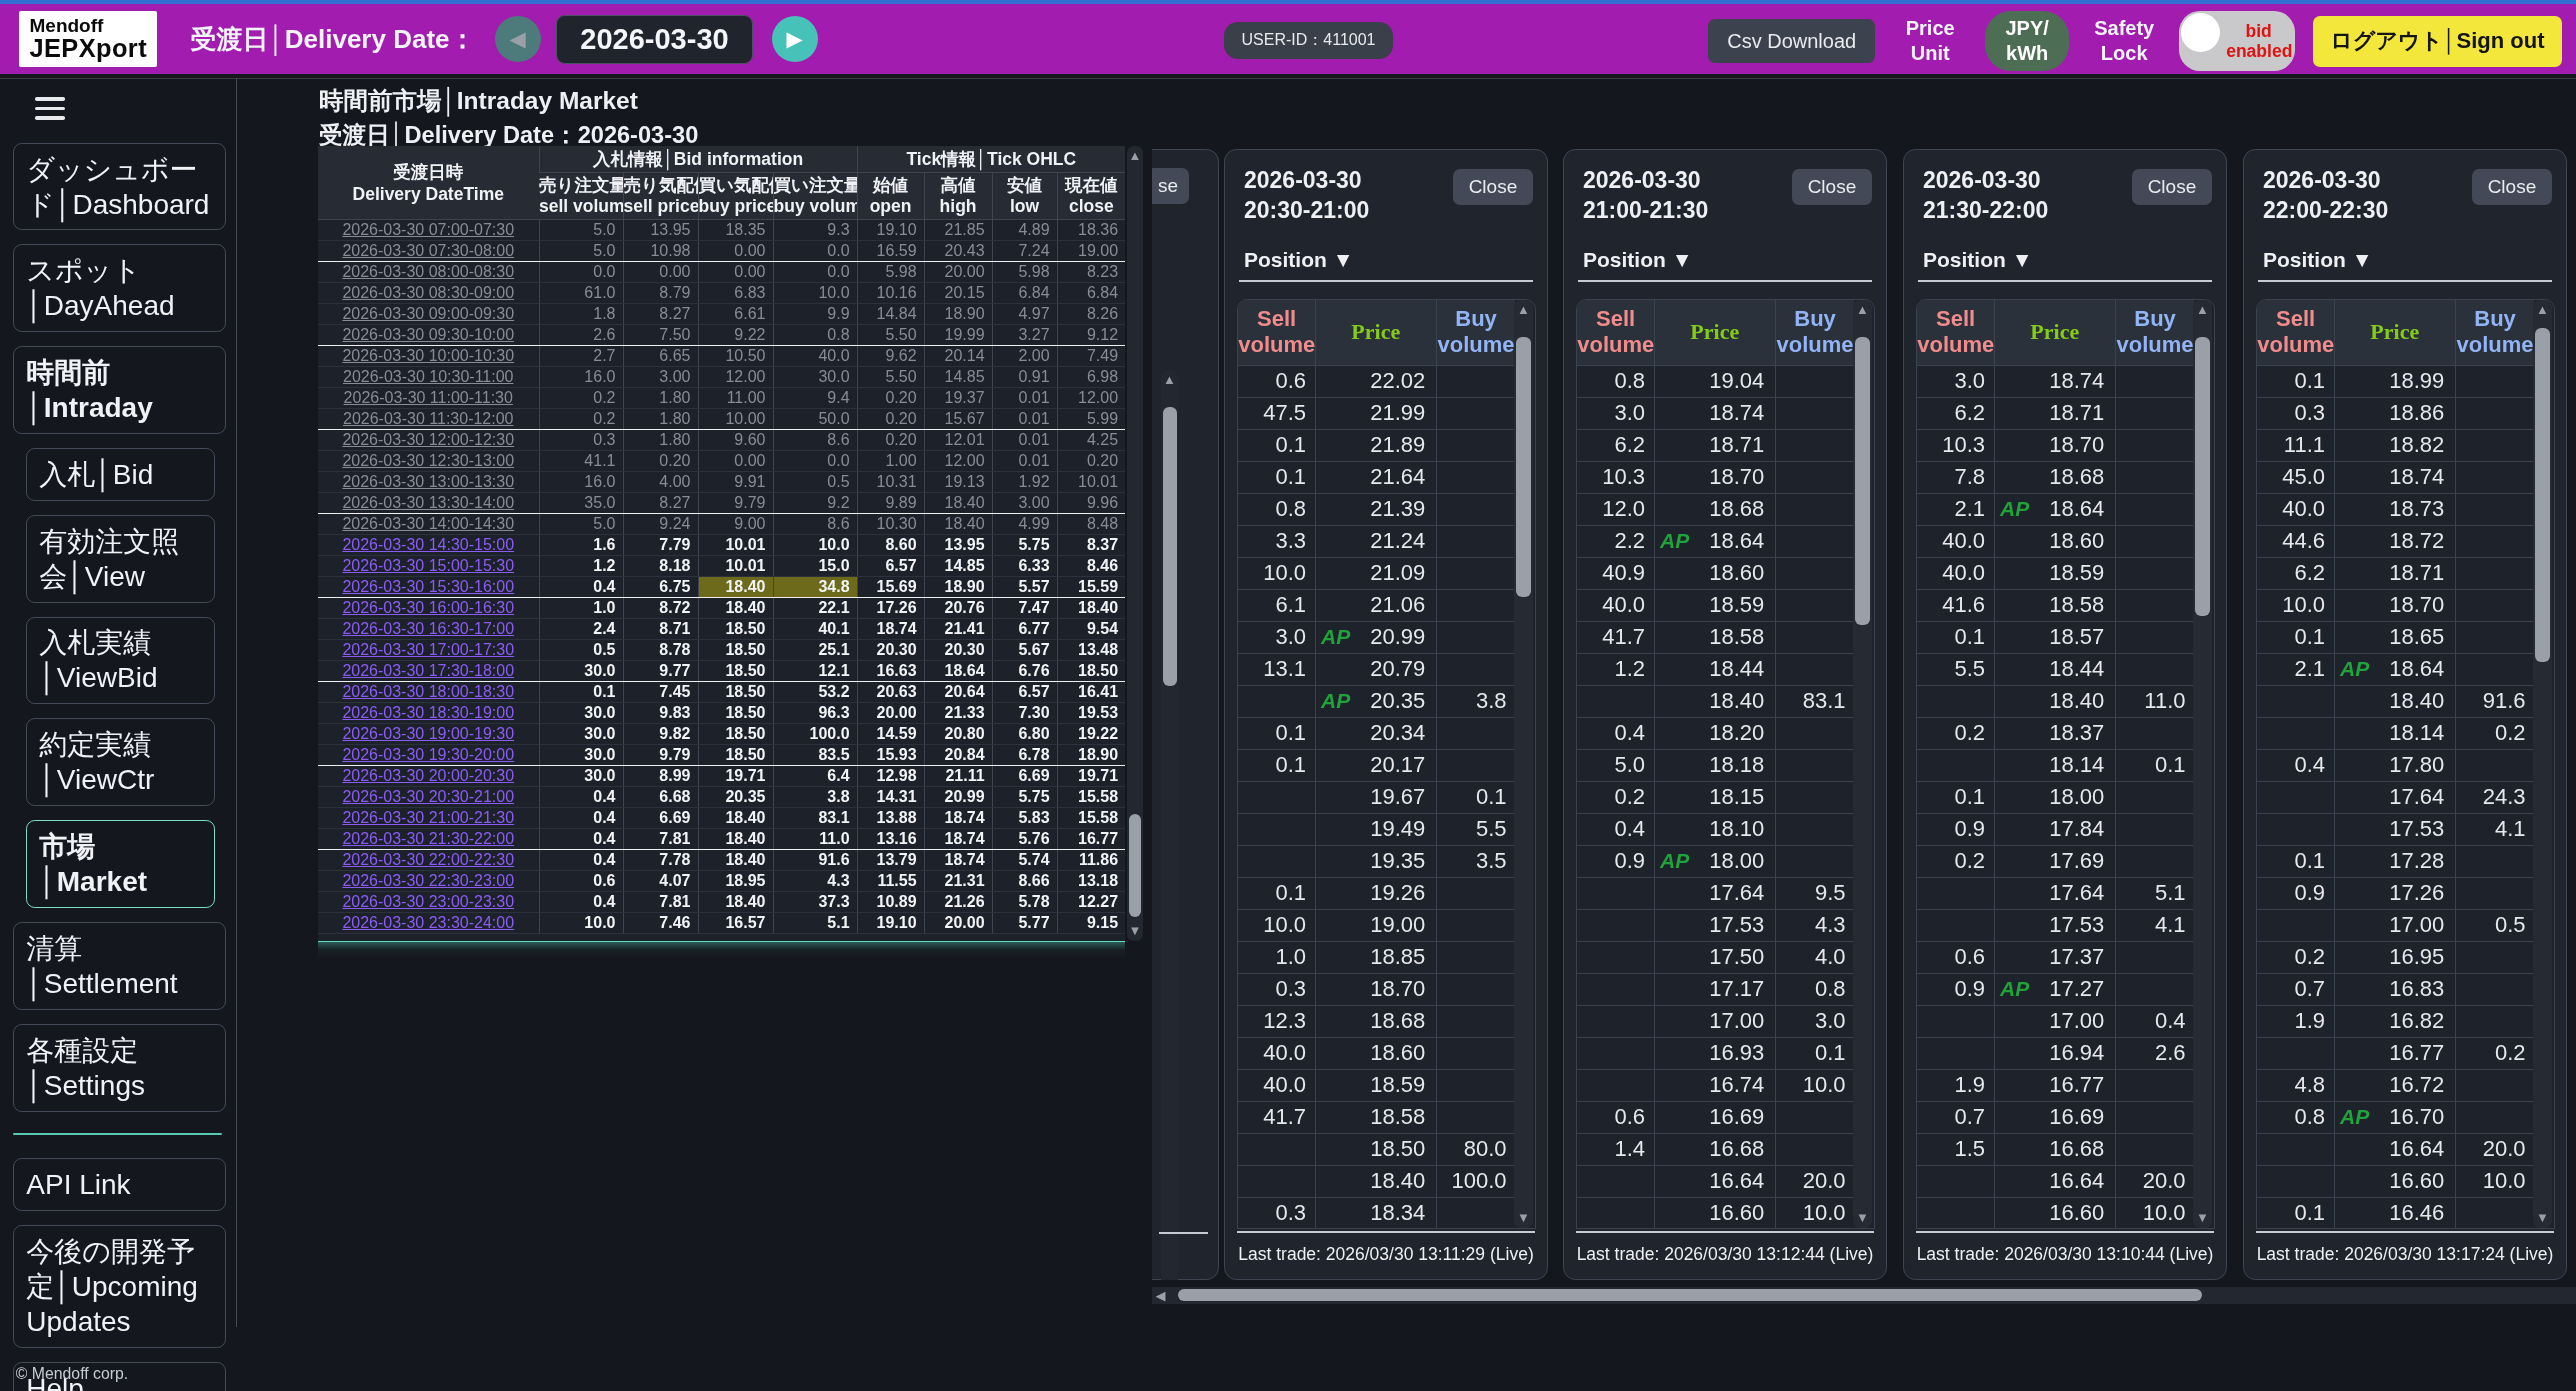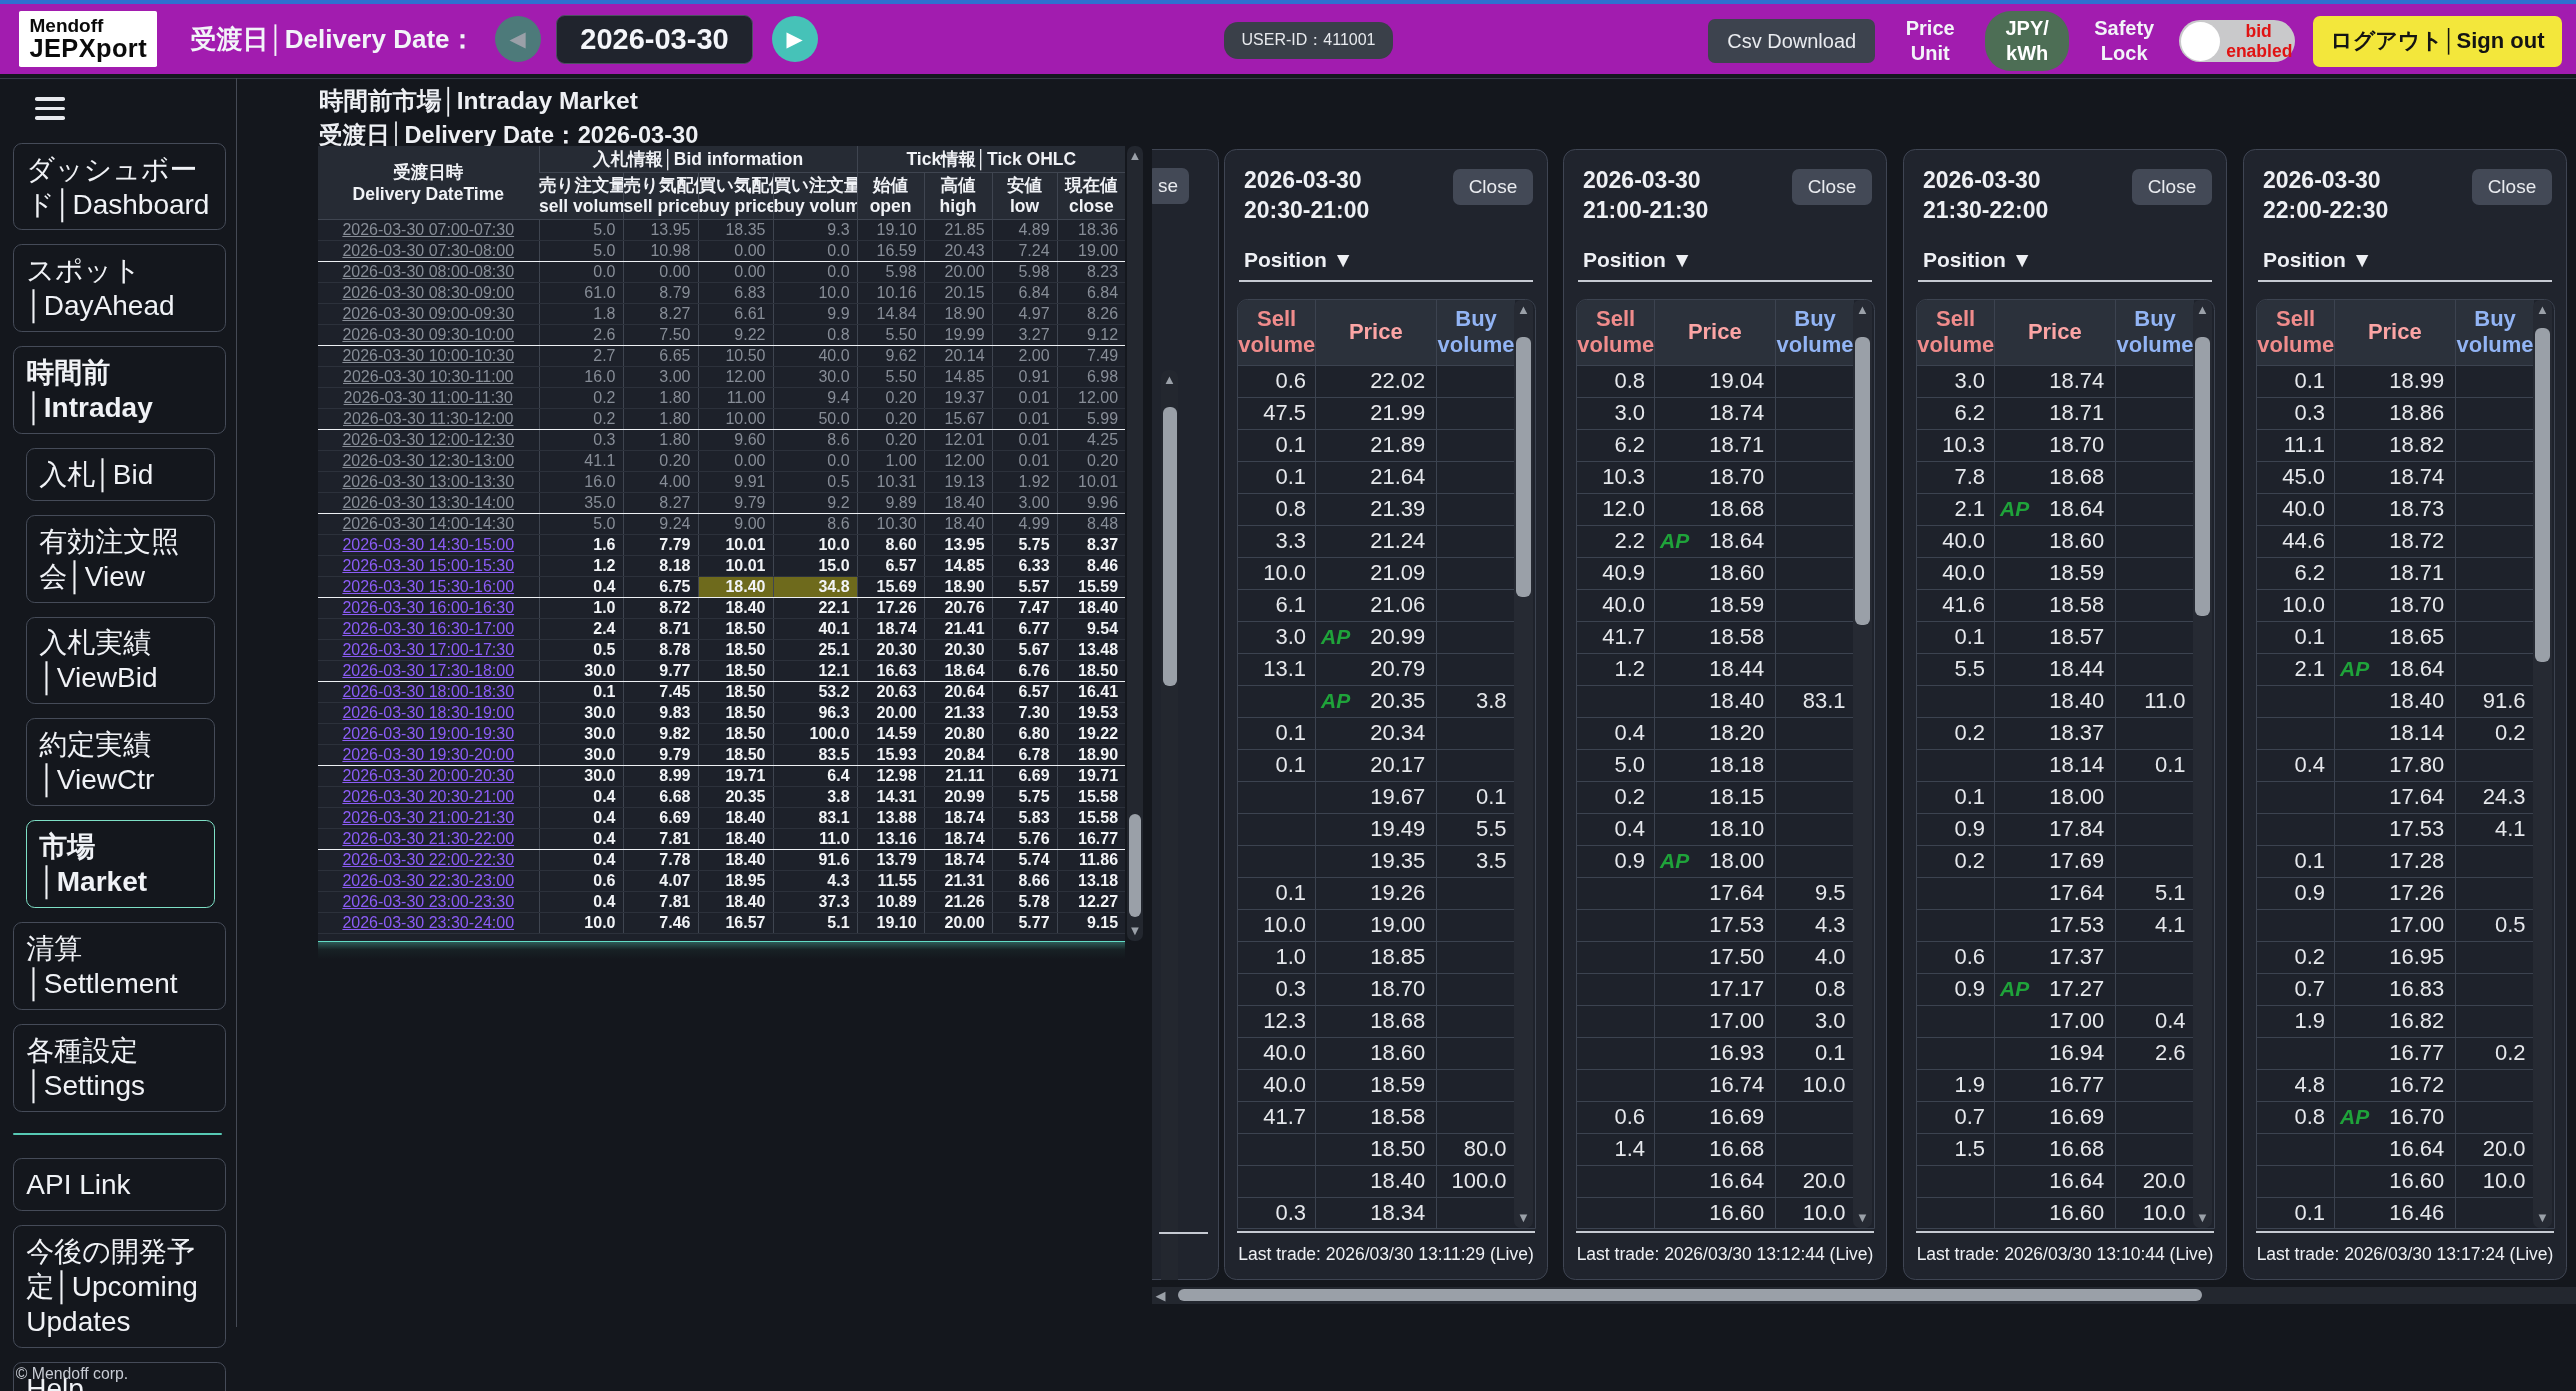--- a/index.html
+++ b/index.html
@@ -14,21 +14,21 @@
   .deliv-label { margin-left:33px; font-size:26px; font-weight:bold; color:#f2f4f8; }
   .nav-circle { width:46px; height:46px; border-radius:50%; display:flex; align-items:center; justify-content:center; font-size:21px; margin-left:19px; }
   .nav-prev { background:#4d7a7a; color:#9aa0a8; }
   .nav-next { background:#46c2b8; color:#ffffff; }
   .date-box { margin-left:15.8px; border:1.8px solid #4a5160; border-radius:8.8px; padding:7px 23px; font-size:29px; font-weight:bold; background:#20242d; color:#f4f6fa; }
   .user-pill { position:absolute; left:1224px; top:18.4px; background:#3a4049; border-radius:14px; padding:7.9px 17.5px; font-size:16px; color:#e8eaee; }
   .top-right { position:absolute; right:14px; top:0; height:74px; display:flex; align-items:center; gap:17.5px; }
   .csv-btn { background:#3d434e; border-radius:7px; padding:10.5px 19px; font-size:20px; color:#e9ebef; }
   .two-line-label { font-size:20px; font-weight:bold; text-align:center; line-height:1.25; width:75px; color:#f2f4f8; }
   .unit-pill { background:#4d6e55; border-radius:26px; padding:5.3px 17.5px; font-size:20px; font-weight:bold; text-align:center; line-height:1.25; color:#fff; }
-  .toggle { width:116px; height:42px; border-radius:21px; background:#c9c9cb; position:relative; display:flex; align-items:center; }
+  .toggle { width:116px; height:60px; border-radius:21px; background:#c9c9cb; position:relative; display:flex; align-items:center; }
   .toggle-knob { position:absolute; left:1.8px; top:1.8px; width:39px; height:39px; border-radius:50%; background:#ffffff; }
   .toggle-text { margin-left:47px; width:65px; font-size:17.5px; font-weight:bold; color:#e01313; text-align:center; line-height:1.15; }
   .signout-btn { background:#f3e73b; color:#141414; border-radius:7px; padding:10.5px 17.5px; font-size:22px; font-weight:bold; }
   .main-sep { position:absolute; left:0; top:78px; width:2576px; height:0.9px; background:#363b45; }
 
   
   .sidebar { position:absolute; left:0; top:78px; width:237px; height:1249px; border-right:0.9px solid #454a55; padding:19px 0 0 0; }
   .hamburger { margin-left:35px; width:30px; cursor:pointer; }
   .hamburger div { height:3.5px; background:#e8eaee; margin-bottom:6.1px; border-radius:1.8px; }
   .side-items { margin-top:23px; }
@@ -70,21 +70,21 @@
   .panel-card { position:absolute; top:71px; width:324px; height:1131px; background:#20242d; border:1.8px solid #3f4553; border-radius:12.3px; }
   .pc-title { position:absolute; left:19px; top:15.8px; font-size:23px; font-weight:bold; line-height:1.3; white-space:pre-line; }
   .pc-close { position:absolute; right:14px; top:19px; background:#434956; border-radius:7px; padding:7px 15.8px; font-size:19px; color:#e9ebef; }
   .pc-position { position:absolute; left:19px; top:98px; font-size:21px; font-weight:bold; }
   .pc-divider { position:absolute; left:14px; right:14px; top:130px; height:1.8px; background:#c6cad2; }
   .pc-tablewrap { position:absolute; left:12.3px; top:149px; width:299px; height:930px; overflow:hidden; border:0.9px solid #3c4350; border-radius:10.5px 10.5px 0 0; background:#1e222b; }
   table.ptable { border-collapse:collapse; table-layout:fixed; width:277px; }
   .ptable th { background:#2b313b; height:65px; font-size:22px; font-weight:bold; line-height:1.2; border-left:0.9px solid #3c4350; border-bottom:0.9px solid #3c4350; }
   .ptable th:first-child { border-left:none; }
   .ptable th.h-sell { color:#f08c8c; }
-  .ptable th.h-price { color:#fca5a5; }
+  .ptable th.h-price { color:#84cc16;font-family:Liberation Serif, serif; }
   .ptable th.h-buy { color:#92b4f4; }
   .ptable td { height:32px; font-size:22px; color:#e6e8ec; border-left:0.9px solid #3c4350; border-bottom:0.9px solid #3c4350; text-align:right; padding-right:8.8px; white-space:nowrap; overflow:hidden; }
   .ptable td:first-child { border-left:none; }
   .ptable td.price-cell { position:relative; padding-right:10.5px; }
   .ap-tag { position:absolute; left:5.3px; top:3.5px; color:#1fa33a; font-style:italic; font-weight:bold; font-size:21px; }
   .pc-scroll { position:absolute; right:14px; top:150px; width:19px; height:928px; background:#262a33; }
   .pc-lastline { position:absolute; left:12.3px; right:12.3px; bottom:46px; height:1.8px; background:#c6cad2; }
   .pc-lasttrade { position:absolute; left:0; right:0; bottom:14px; text-align:center; font-size:17.5px; color:#eef0f4; }
 
   

